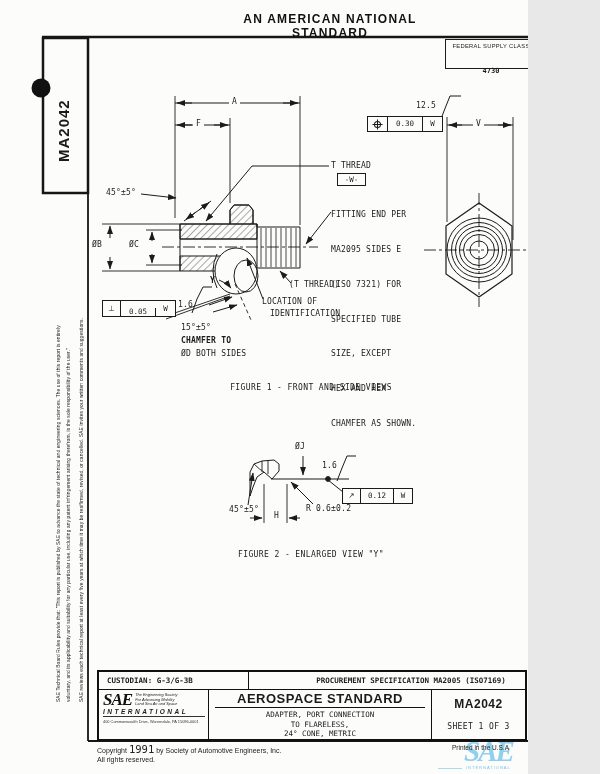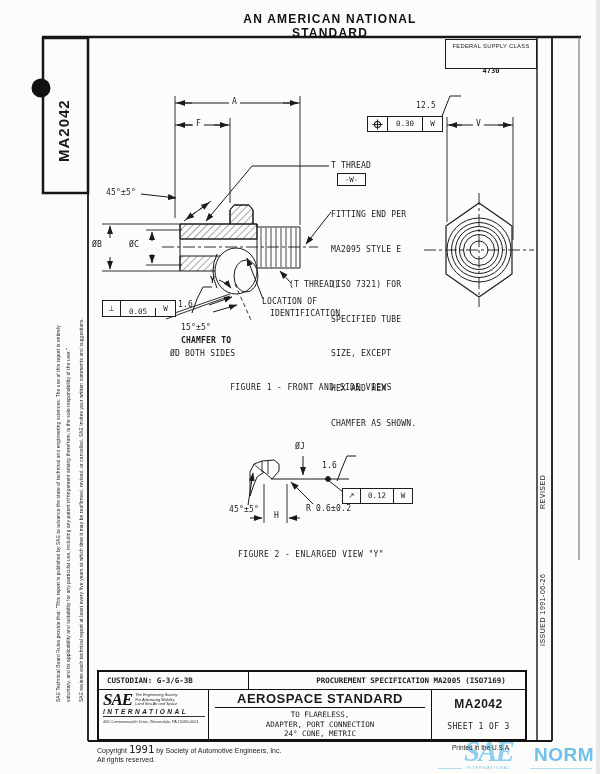--- a/index.html
+++ b/index.html
@@ -1,16 +1,16 @@
 <!DOCTYPE html>
 <html><head>
 <meta charset="utf-8">
 <style>
   html,body{margin:0;padding:0;background:#e8e8e8;}
-  .page{position:relative;width:596px;height:774px;background:#fcfcfa;overflow:hidden;
+  .page{position:relative;width:528px;height:774px;background:#fcfcfa;overflow:hidden;
         font-family:"DejaVu Sans Mono",monospace;color:#1b1b1b;}
   svg.art{position:absolute;left:0;top:0;z-index:1;}
   .lbl{position:absolute;z-index:3;font:8px/1.15 "DejaVu Sans Mono",monospace;color:#1b1b1b;white-space:pre;letter-spacing:.2px;}
   .bg{background:#fcfcfa;padding:0 3px;}
   .hdr{position:absolute;left:230px;top:12px;width:200px;text-align:center;z-index:3;
        font:bold 12px/1.2 "Liberation Sans",sans-serif;letter-spacing:1.2px;color:#111;}
   .fedbox{position:absolute;left:445px;top:39px;width:90px;height:28px;border:1.5px solid #1b1b1b;
           background:#fcfcfa;z-index:3;text-align:center;}
   .fedbox .l1{font:5.8px/1 "Liberation Sans",sans-serif;margin-top:4px;letter-spacing:.3px;}
   .fedbox .l2{font:bold 7px/1 "DejaVu Sans Mono",monospace;margin-top:18px;}
@@ -220,35 +220,35 @@
 
   <div class="lbl bg" style="left:229px;top:97px;">A</div>
   <div class="lbl bg" style="left:193px;top:119px;">F</div>
   <div class="lbl" style="left:106px;top:188px;">45°±5°</div>
   <div class="lbl" style="left:92px;top:240px;">ØB</div>
   <div class="lbl" style="left:129px;top:240px;">ØC</div>
   <div class="lbl" style="left:331px;top:161px;">T THREAD</div>
   <div class="datumbox" style="left:337px;top:173px;">-W-</div>
   <div class="note" style="left:331px;top:186px;">
     <div>FITTING END PER</div>
-    <div>MA2095 STYLE E</div>
+    <div>MA2095 SIDES E</div>
     <div>(ISO 7321) FOR</div>
     <div>SPECIFIED TUBE</div>
     <div>SIZE, EXCEPT</div>
     <div>HEX AND HEX</div>
     <div>CHAMFER AS SHOWN.</div>
   </div>
   <div class="lbl" style="left:289px;top:280px;">(T THREAD)</div>
   <div class="lbl" style="left:262px;top:297px;">LOCATION OF</div>
   <div class="lbl" style="left:270px;top:309px;">IDENTIFICATION</div>
   <div class="lbl" style="left:210px;top:276px;font-weight:bold;">Y</div>
   <div class="lbl" style="left:178px;top:300px;">1.6</div>
   <div class="lbl" style="left:181px;top:323px;">15°±5°</div>
   <div class="lbl" style="left:181px;top:336px;font-weight:bold;">CHAMFER TO</div>
-  <div class="lbl" style="left:170px;top:349px;">ØD BOTH SIDES</div>
+  <div class="lbl" style="left:181px;top:349px;">ØD BOTH SIDES</div>
   <div class="lbl" style="left:416px;top:101px;">12.5</div>
   <div class="lbl bg" style="left:473px;top:119px;">V</div>
 
   <div class="fcf" style="left:102px;top:300px;height:15px;">
     <div class="c" style="width:13px;">⊥</div>
     <div class="c" style="width:30px;font-family:'DejaVu Sans Mono',monospace;margin-top:7px;">0.05</div>
     <div class="c" style="width:15px;font-family:'DejaVu Sans Mono',monospace;">W</div>
   </div>
   <div class="fcf" style="left:367px;top:116px;">
     <div class="c" style="width:15px;">
@@ -291,22 +291,22 @@
             <div>The Engineering Society</div>
             <div>For Advancing Mobility</div>
             <div>Land Sea Air and Space</div>
           </div>
         </div>
         <div class="intl">INTERNATIONAL</div>
         <div class="addr">400 Commonwealth Drive, Warrendale, PA 15096-0001</div>
       </div>
       <div class="midcell">
         <div class="kind">AEROSPACE STANDARD</div>
+        <div class="sub">ADAPTER, PORT CONNECTION</div>
         <div class="sub">TO FLARELESS,</div>
-        <div class="sub">ADAPTER, PORT CONNECTION</div>
         <div class="sub">24° CONE, METRIC</div>
       </div>
       <div class="numcell">
         <div class="docnum">MA2042</div>
         <div class="sheet">SHEET 1 OF 3</div>
       </div>
     </div>
   </div>
 
   <div class="wmark">

